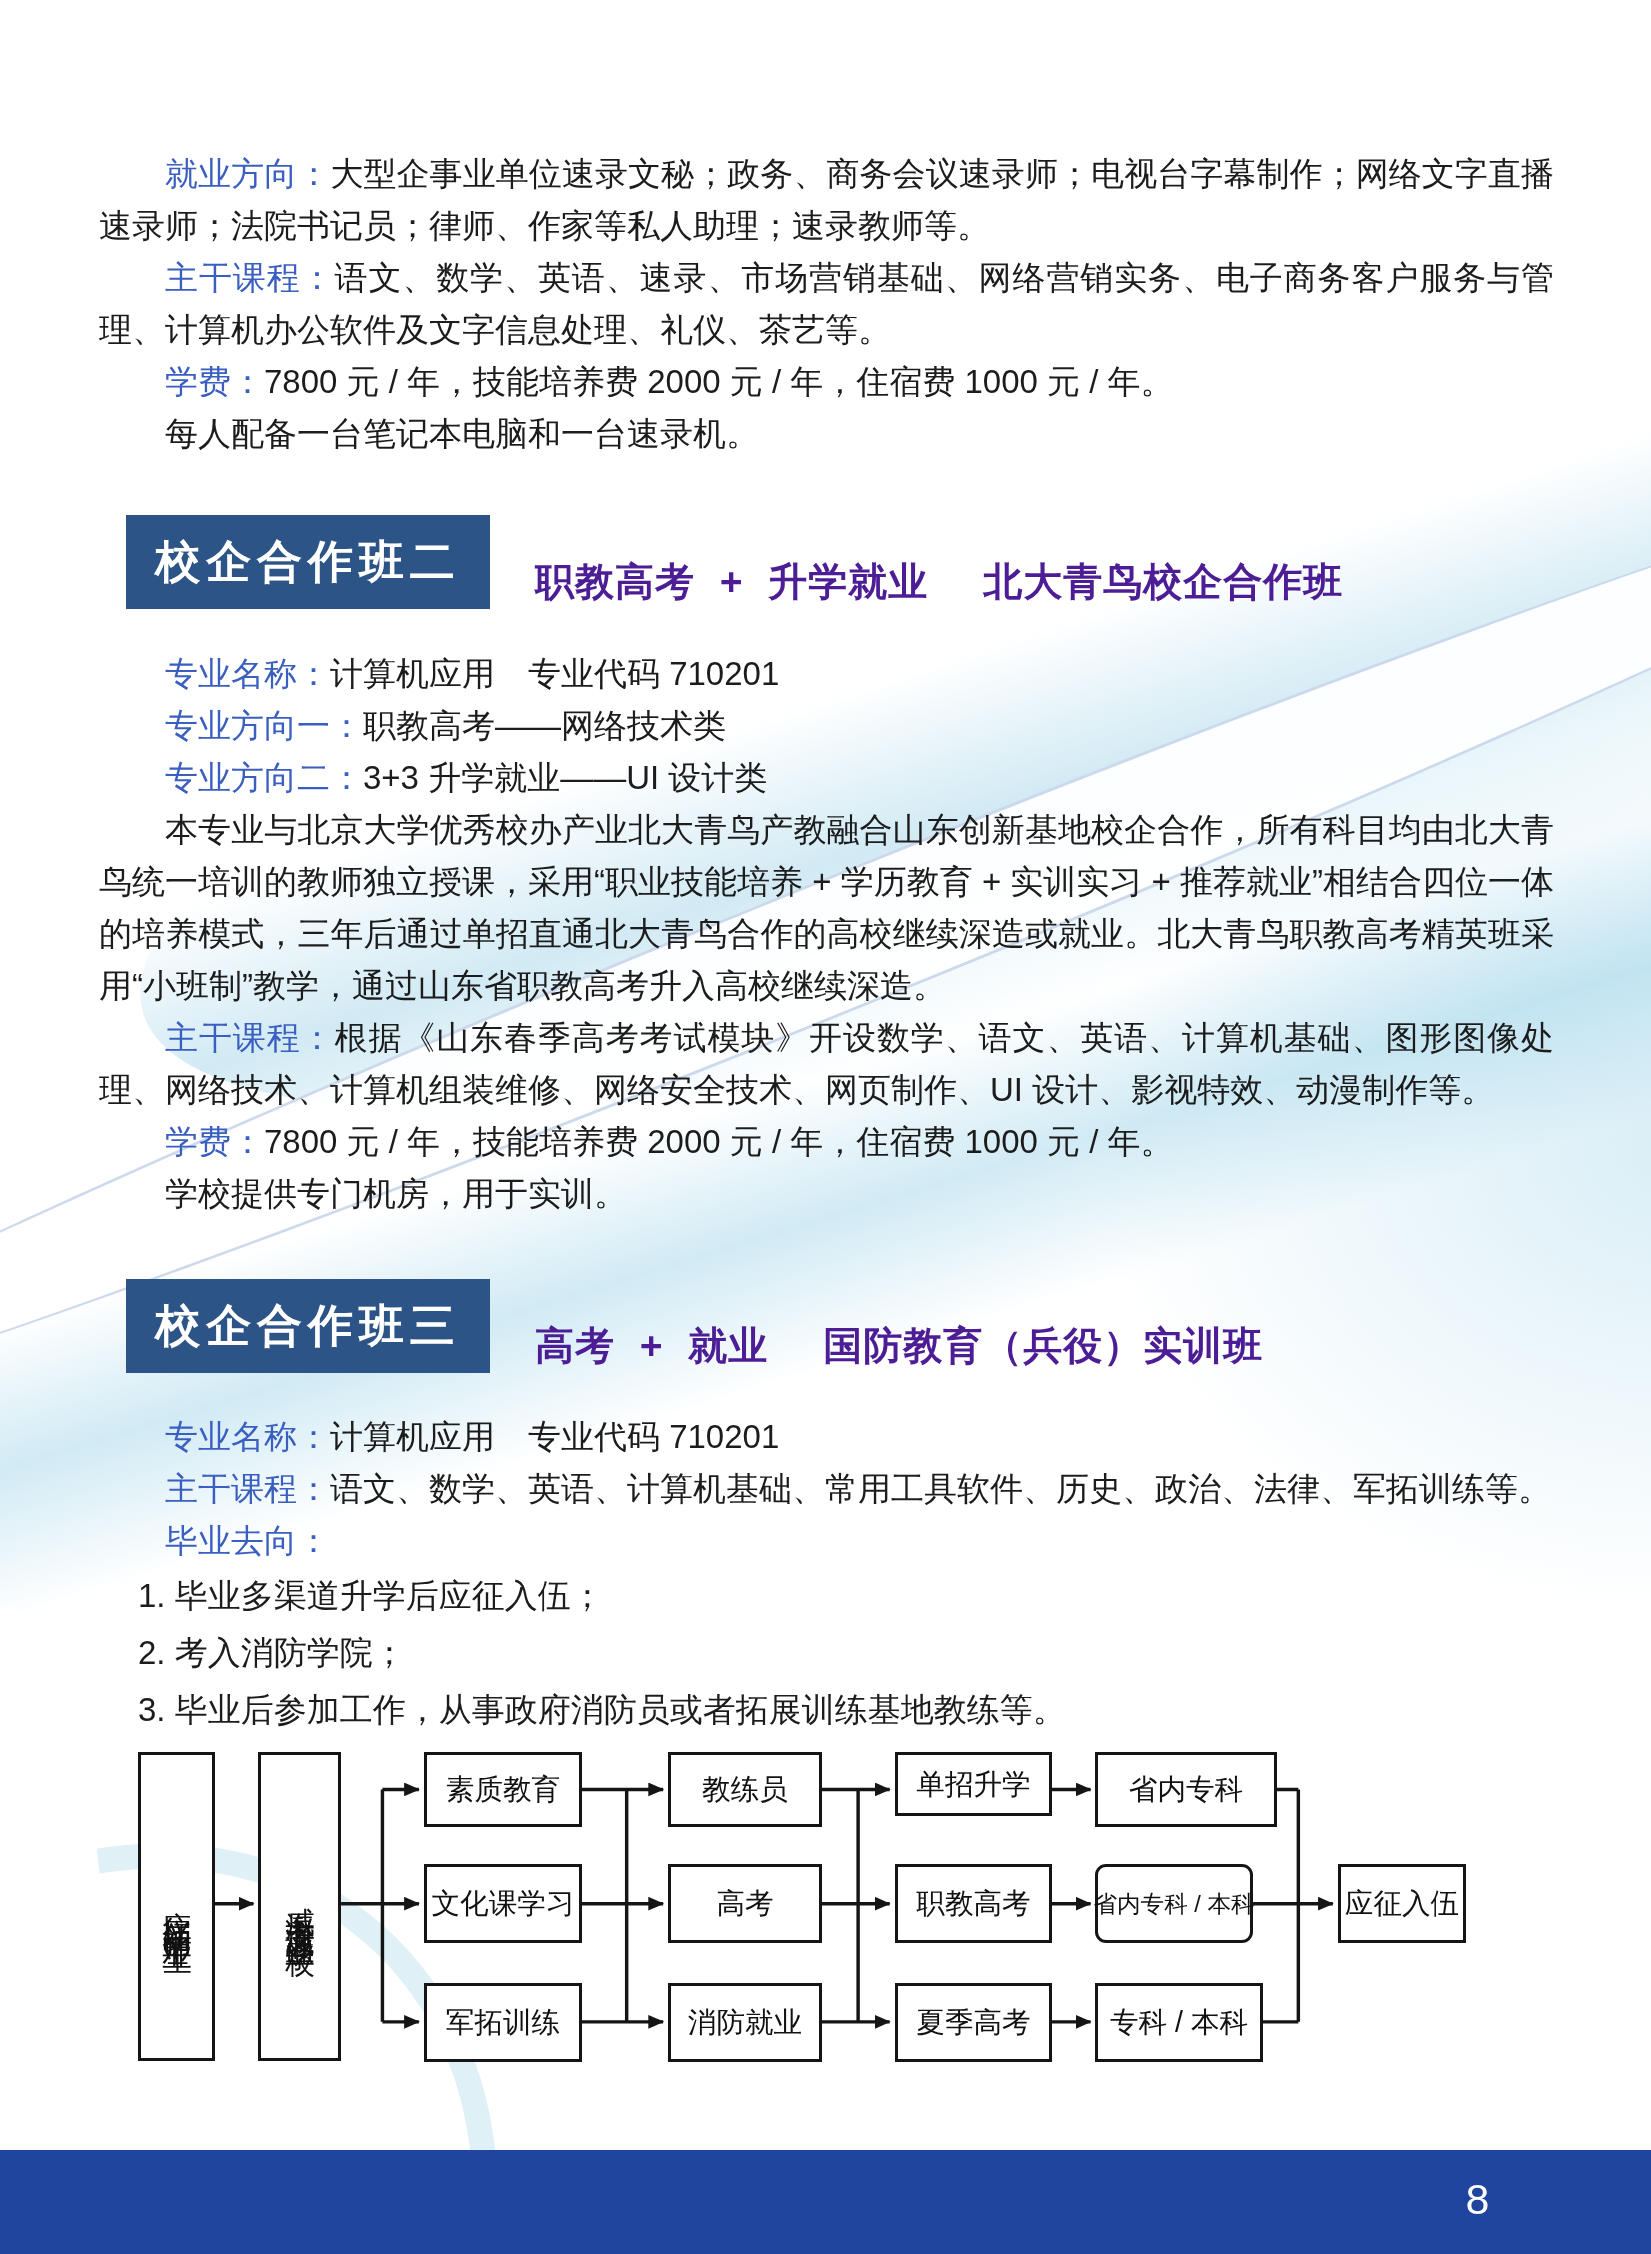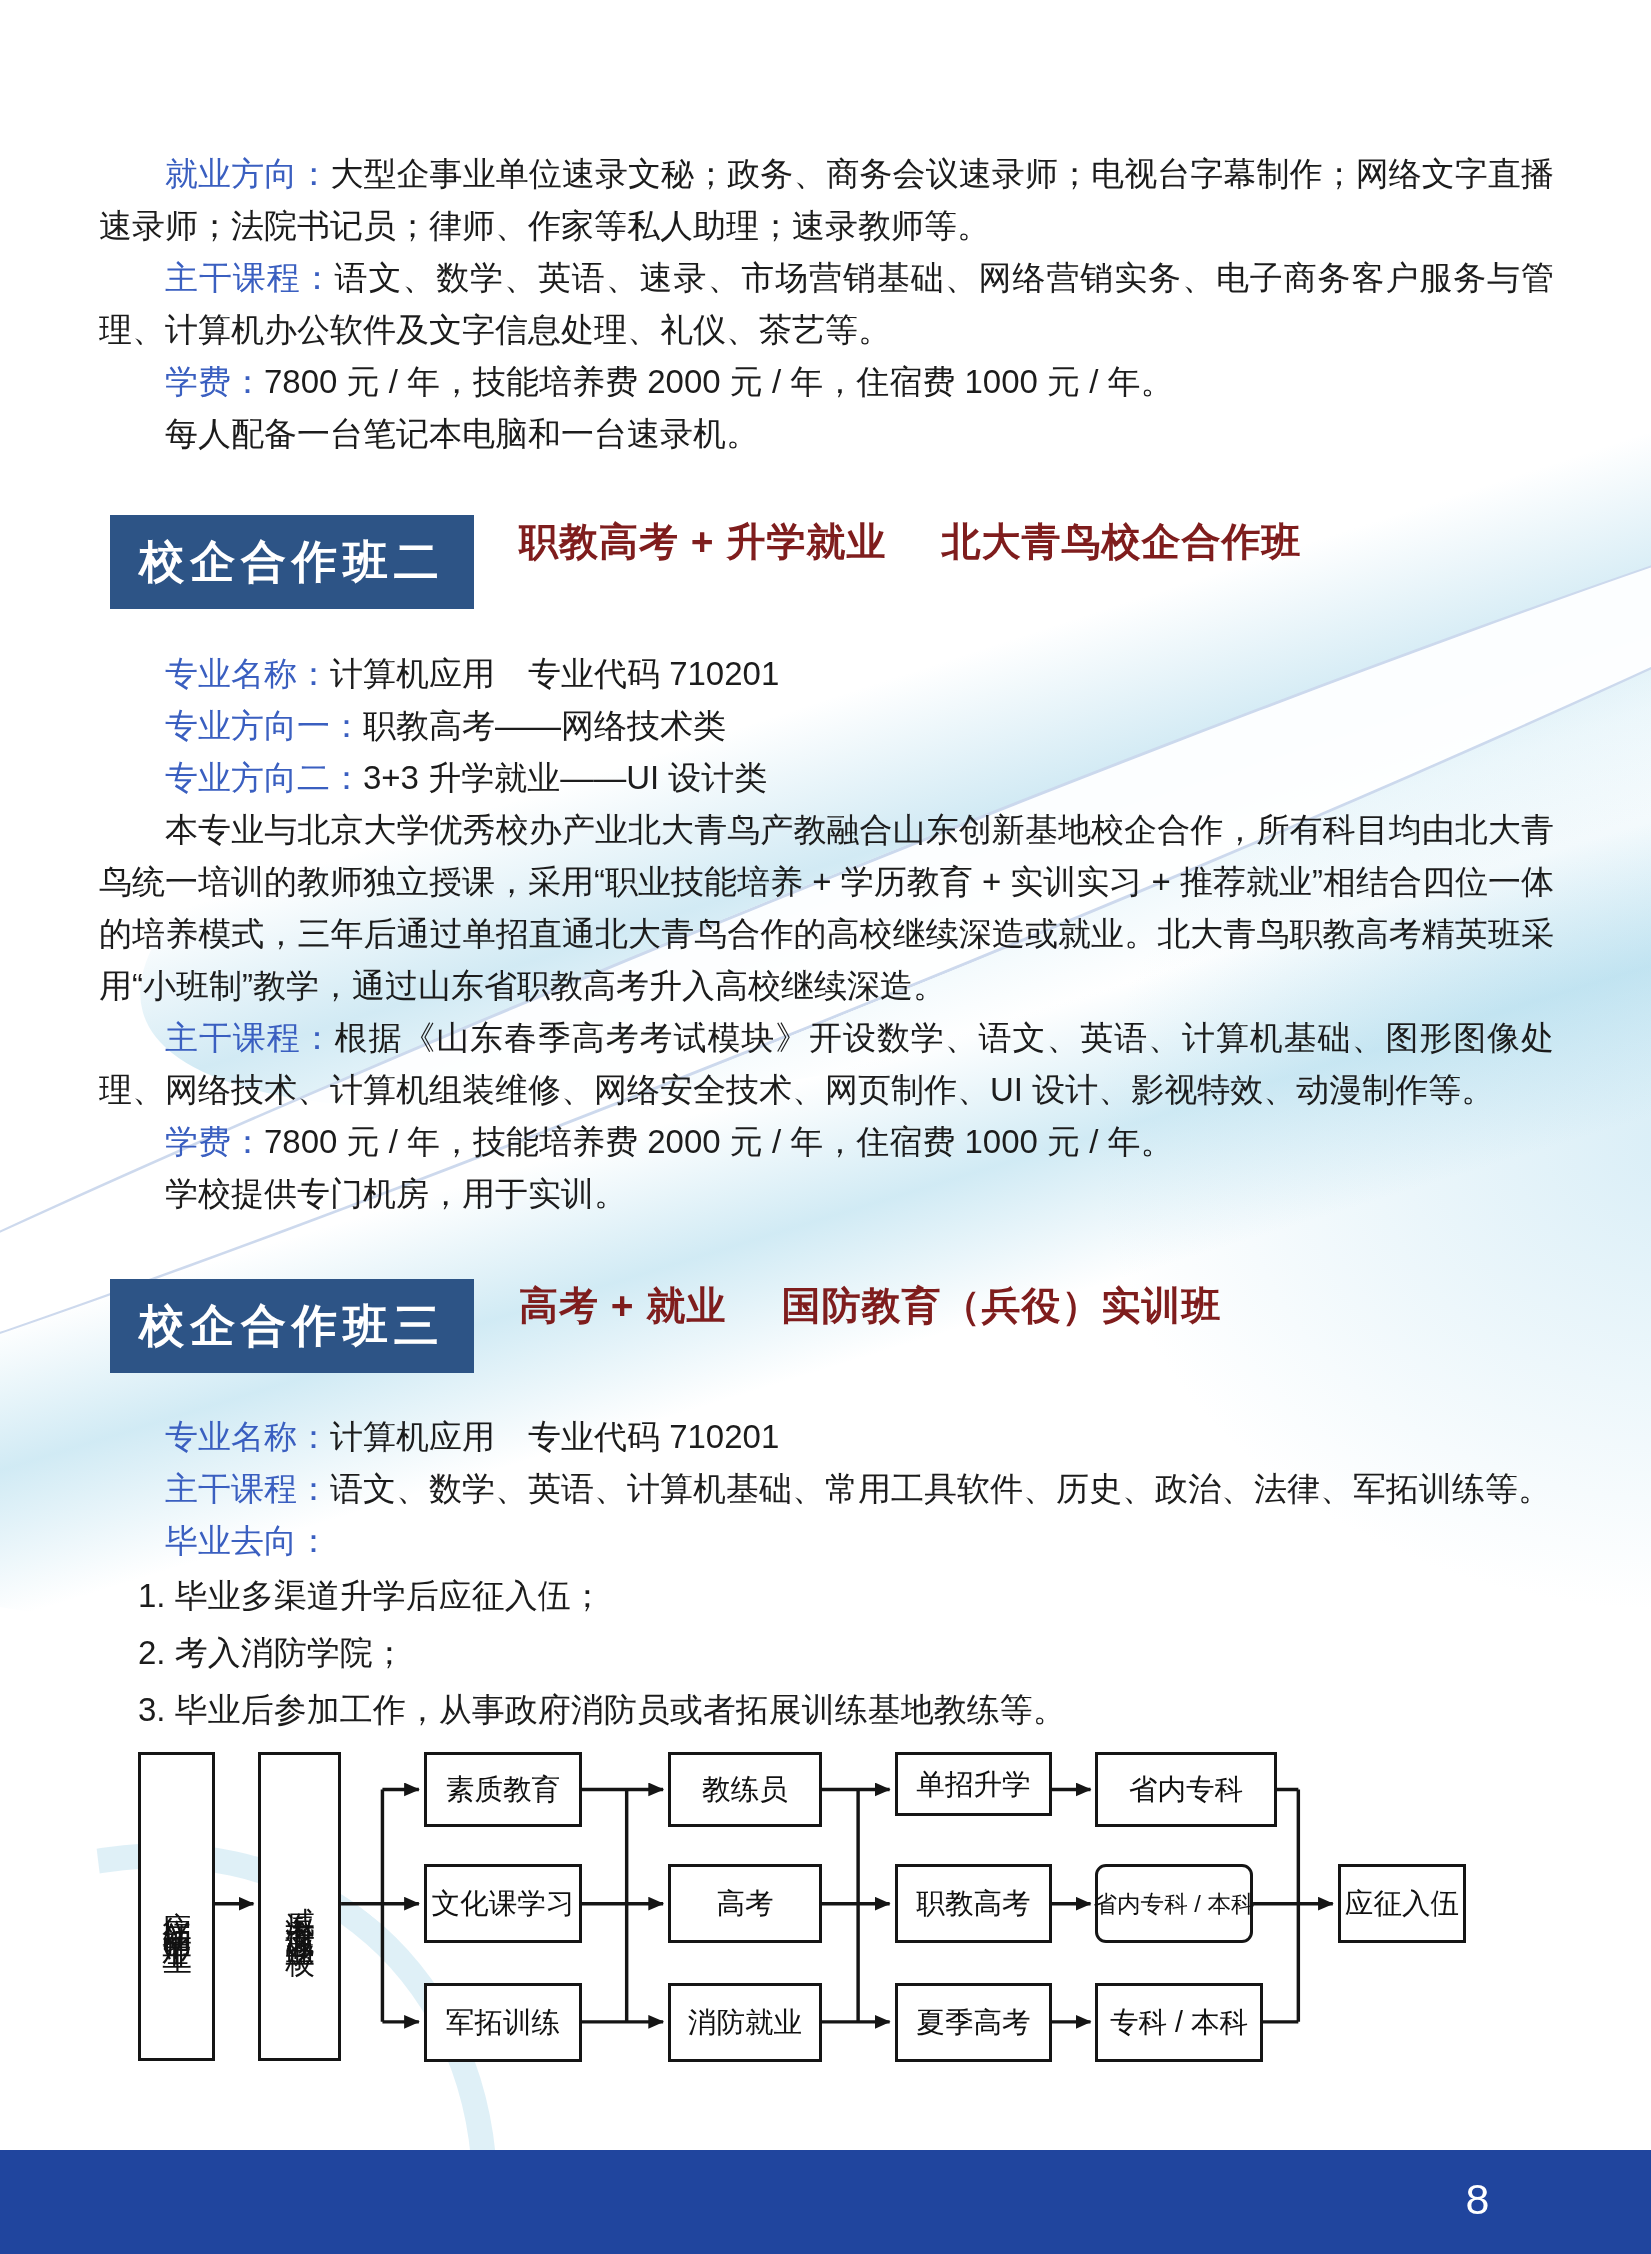--- a/index.html
+++ b/index.html
@@ -26,27 +26,27 @@
       border:25.6px solid transparent;border-top-color:rgba(150,205,230,0.30);}
   
   .block{position:absolute;left:99px;width:1455px;z-index:2;}
   .line{margin:0;font-size:33px;line-height:52px;text-indent:2em;text-align:justify;}
   .lbl{color:#3a5fc0;}
   .li{margin:0;font-size:33px;line-height:57px;text-indent:0;padding-left:39px;text-align:left;}
   .intro{top:148px;}
   .sec2-body{top:648px;}
   .sec3-body{top:1411px;}
   
-  .sec-header{position:absolute;left:110px;z-index:2;display:flex;align-items:flex-start;}
+  .sec-header{position:absolute;left:126px;z-index:2;display:flex;align-items:flex-end;font-family:Liberation Mono, monospace;}
   .hdr2{top:515px;}
   .hdr3{top:1279px;}
   .sec-box{width:364px;height:94px;background:#2d5486;color:#ffffff;
     font-size:45px;font-weight:bold;letter-spacing:5.9px;
     display:flex;align-items:center;justify-content:center;}
-  .sec-sub{margin-left:45px;font-size:39px;font-weight:bold;color:#7f1d1d;letter-spacing:1px;white-space:nowrap;}
+  .sec-sub{margin-left:45px;font-size:39px;font-weight:bold;color:#4c1d95;letter-spacing:1px;white-space:nowrap;}
   .sec-sub .sub2{margin-left:55px;}
   
   .flow{position:absolute;left:136px;top:1752px;width:1394px;height:325px;z-index:2;}
   .flow svg{position:absolute;left:0;top:0;}
   .fc-box{position:absolute;background:#ffffff;border:3px solid #151515;
     display:flex;align-items:center;justify-content:center;
     font-size:28.6px;color:#111;white-space:nowrap;box-sizing:border-box;}
   .fc-box.vert{writing-mode:vertical-rl;text-orientation:upright;letter-spacing:4.9px;font-size:29.6px;}
   .fc-box.small{font-size:23.6px;border-radius:11px;}
   

